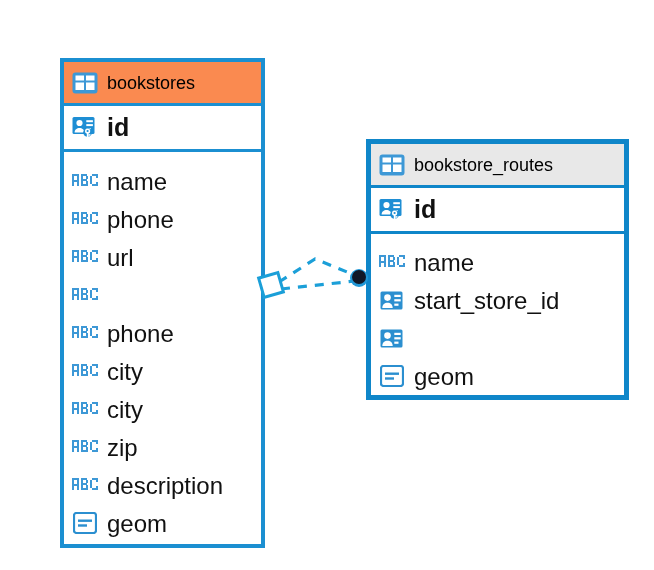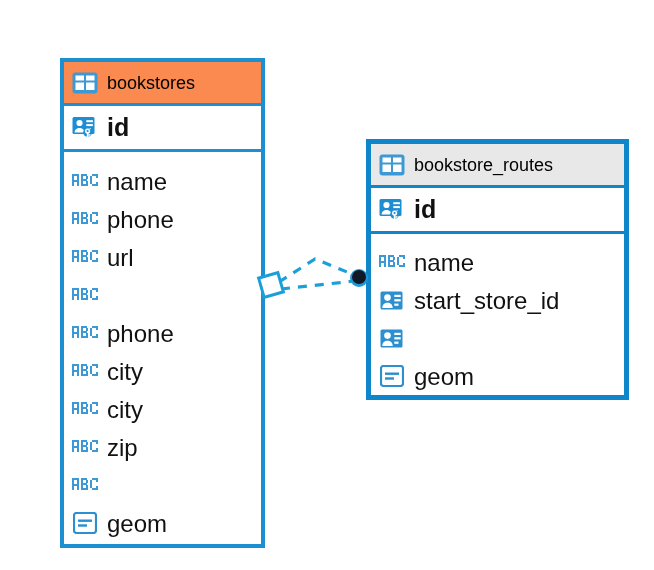--- a/index.html
+++ b/index.html
@@ -374,20 +374,21 @@
               <rect x="14" y="7" width="2" height="3"></rect>
                 <rect x="9" y="10" width="7" height="2"></rect>
               <rect x="20" y="0" width="6" height="2"></rect>
                 <rect x="18" y="2" width="2" height="8"></rect>
               <rect x="20" y="10" width="6" height="2"></rect>
                 <rect x="24" y="2" width="2" height="2"></rect>
               <rect x="24" y="8" width="2" height="2"></rect>
             </g>
           </svg>
         </span>
+        <span class="field-label">description</span>
       </div>
 
       <div class="field-row">
         <span class="icon">
           <svg width="24" height="22" viewBox="0 0 24 22">
             <rect x="1" y="1" width="22" height="20" rx="2.5" fill="#ffffff" stroke="#2b8fd0" stroke-width="2.2"></rect>
             <rect x="5" y="7.5" width="14" height="2.4" fill="#2b8fd0"></rect>
             <rect x="5" y="12.3" width="9" height="2.4" fill="#2b8fd0"></rect>
           </svg>
         </span>

